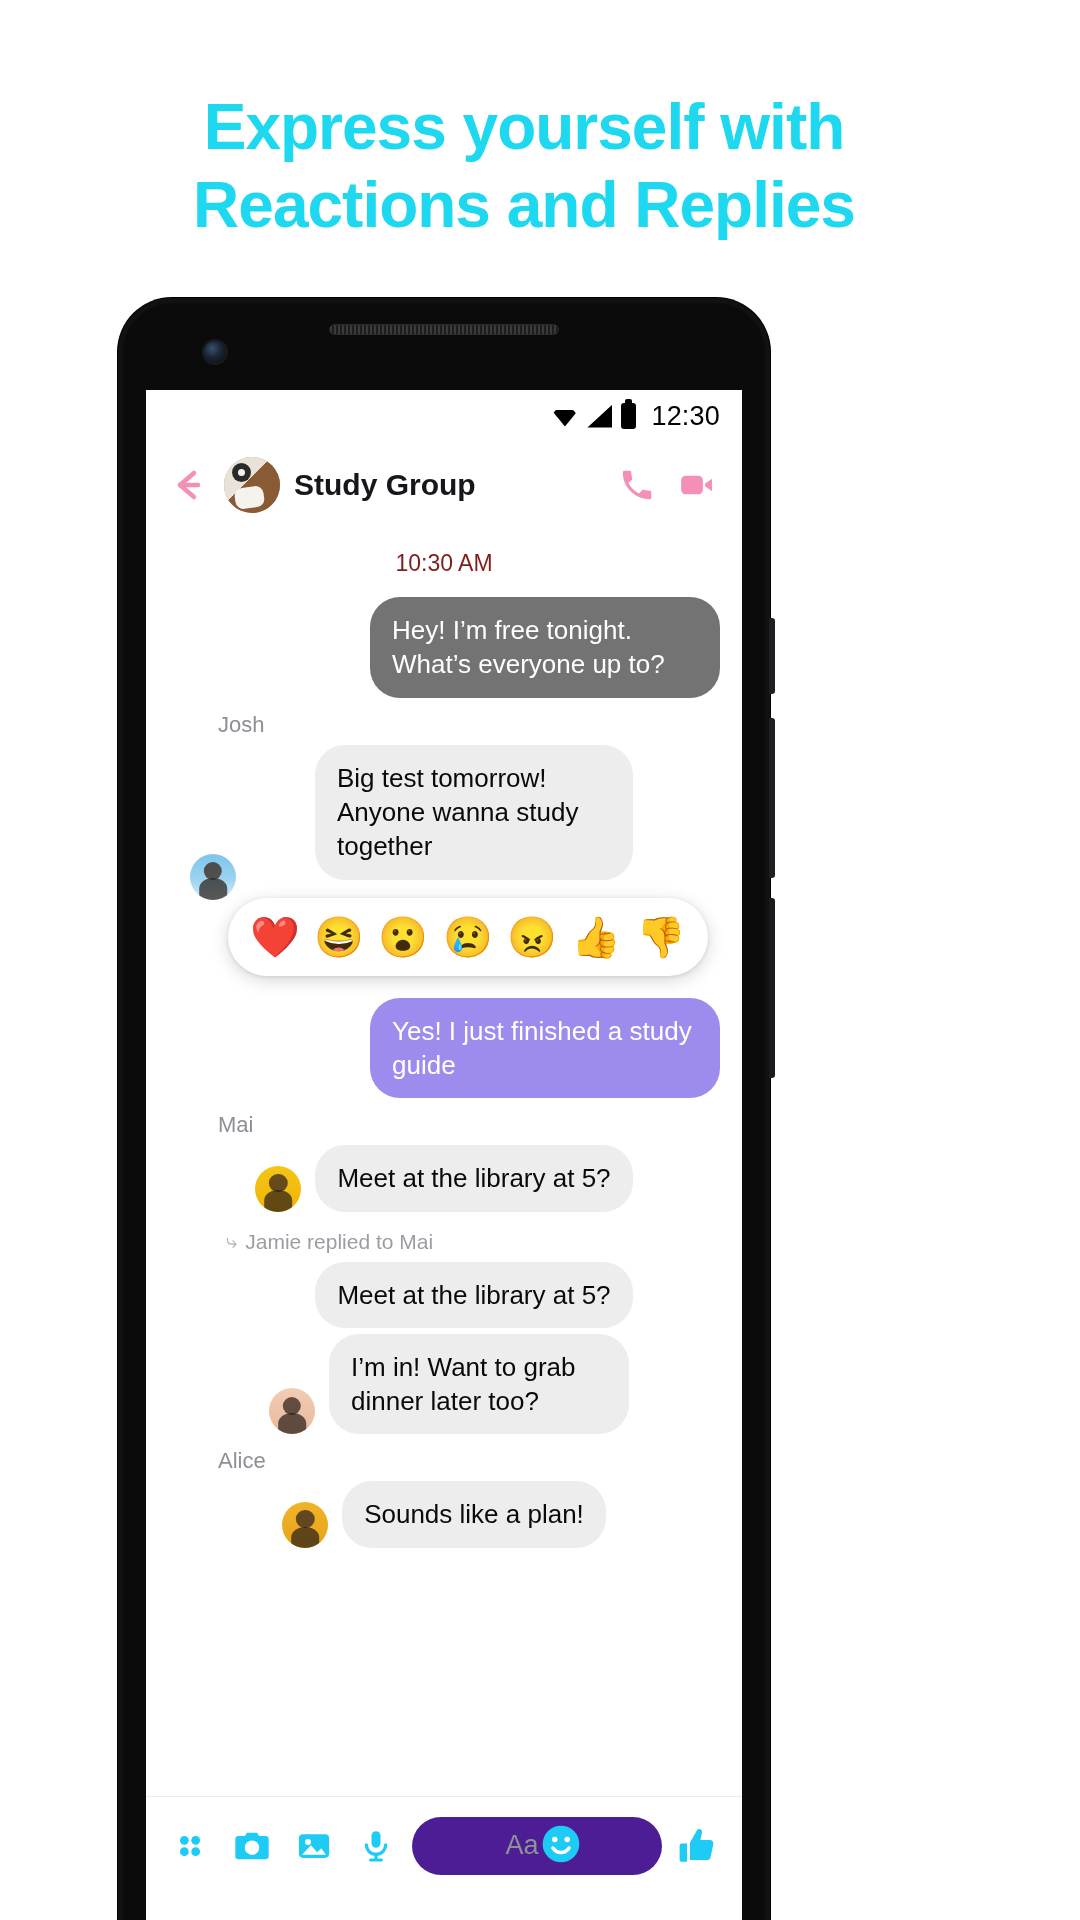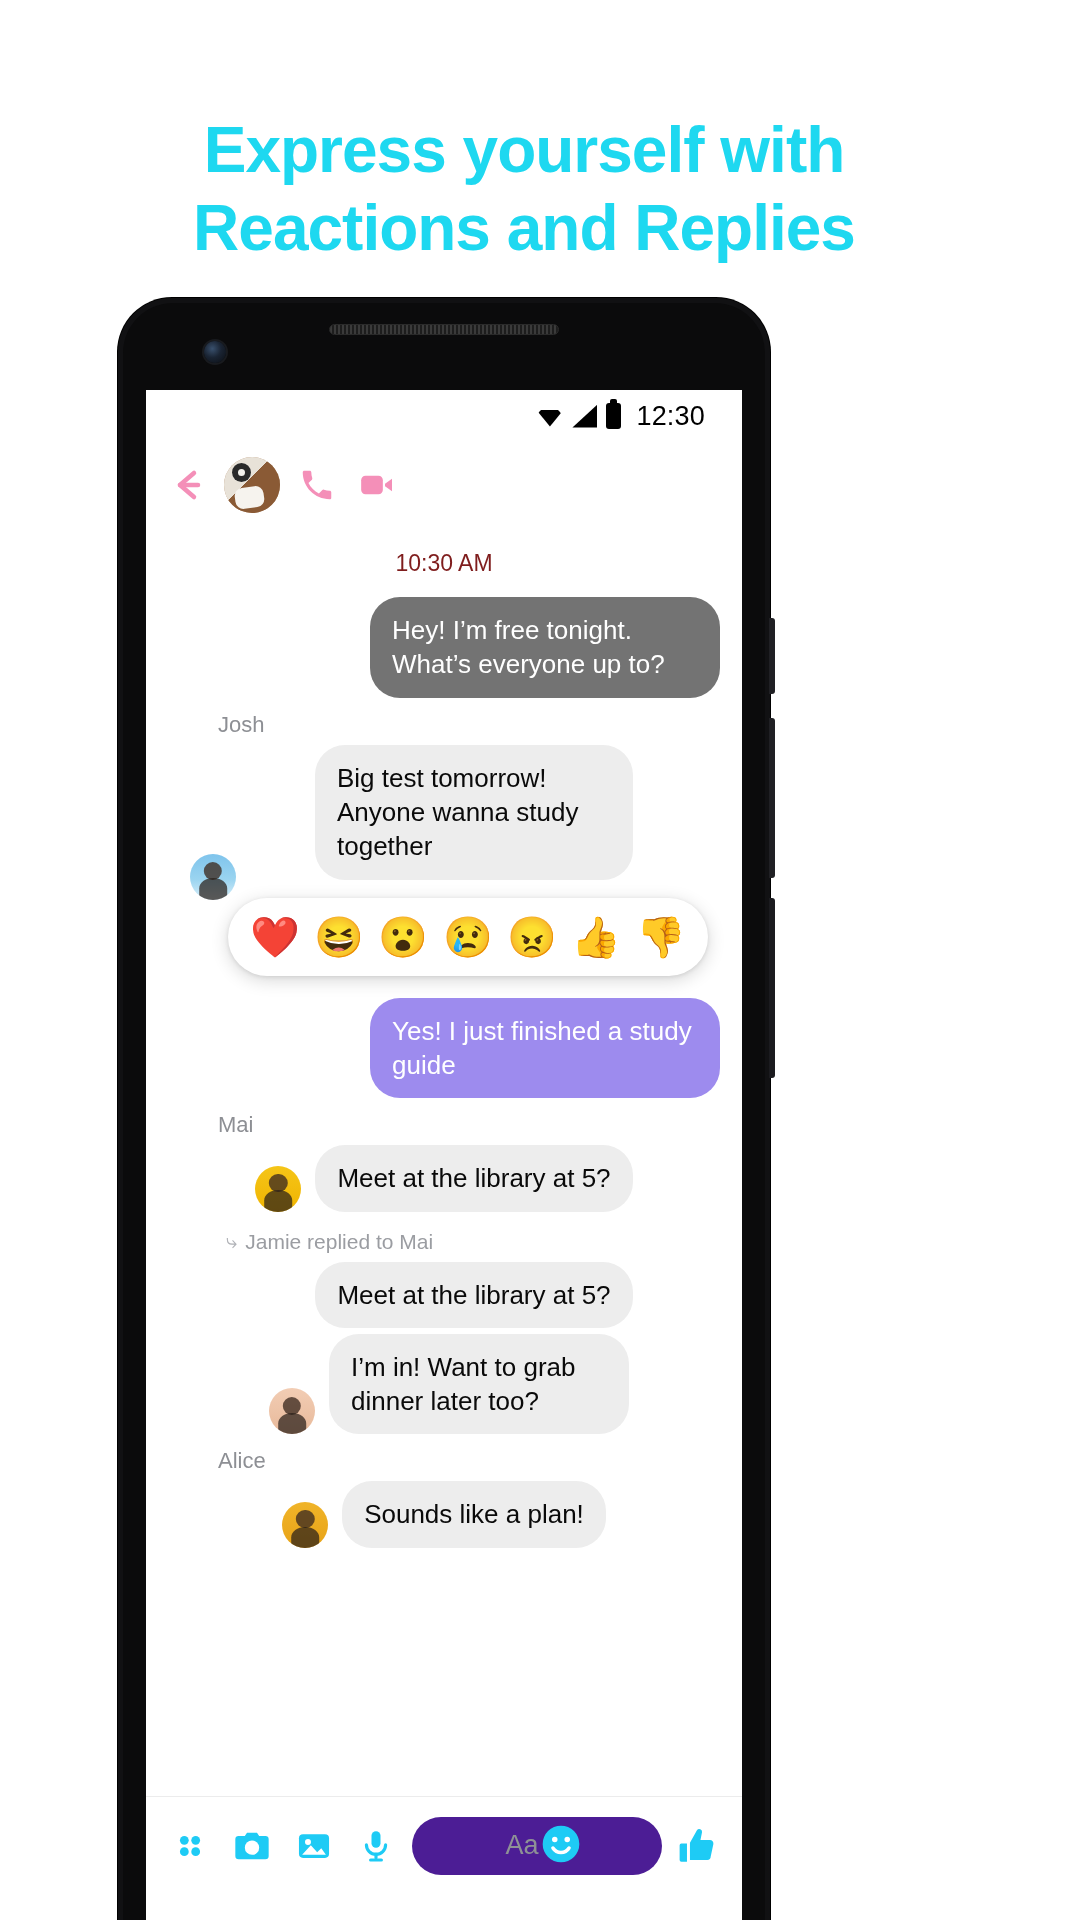--- a/index.html
+++ b/index.html
@@ -14,21 +14,20 @@
   
   .headline {
     position:absolute;
     top:88px; left:0; width:1048px;
     text-align:center;
     font-size:64px;
     font-weight:bold;
     line-height:1.22;
     letter-spacing:-1px;
     color:#1ED8F0;
-    margin-top:23px;
   }
 
   
   .phone {
     position:absolute;
     left:118px; top:298px;
     width:652px; height:1640px;
     background:#111113;
     border-radius:54px 54px 0 0;
     box-shadow:0 0 0 1px #000;
@@ -63,21 +62,21 @@
     width:596px; height:1548px;
     background:#ffffff;
     overflow:hidden;
   }
 
   
   .statusbar {
     height:52px;
     display:flex; align-items:center; justify-content:flex-end;
     gap:9px;
-    padding:0 37px 0 0;
+    padding:0 22px 0 0;
   }
   .sb-time { font-size:27px; font-weight:500; color:#000; letter-spacing:.2px; margin-left:6px; }
   .ic-wifi { width:27px; height:23px; position:relative; }
   .ic-wifi::after{
     content:""; position:absolute; left:0; top:2px;
     width:27px; height:20px; background:#000;
     clip-path:polygon(0% 18%, 100% 18%, 50% 100%);
     border-radius:14px 14px 3px 3px;
   }
   .ic-signal { width:25px; height:23px; background:#000; clip-path:polygon(100% 0,100% 100%,0 100%); }
@@ -249,20 +248,21 @@
     <div class="chat-header">
       <div class="back-arrow">
         <svg width="44" height="44" viewBox="0 0 44 44" aria-hidden="true">
           <path d="M28 10 L14 22 L28 34" fill="none" stroke="#F48FB8" stroke-width="4.5" stroke-linecap="round" stroke-linejoin="round"></path>
           <line x1="14" y1="22" x2="32" y2="22" stroke="#F48FB8" stroke-width="4.5" stroke-linecap="round"></line>
         </svg>
       </div>
       <div class="avatar-hdr">
         <div class="hdr-art"></div>
       </div>
+      <div class="hdr-title">Study Group</div>
       <div class="hdr-icon">
         <svg width="38" height="38" viewBox="0 0 24 24" aria-hidden="true">
           <path d="M6.6 10.8c1.4 2.8 3.8 5.2 6.6 6.6l2.2-2.2c.3-.3.7-.4 1-.2 1.2.4 2.4.6 3.6.6.6 0 1 .4 1 1V20c0 .6-.4 1-1 1C10.6 21 3 13.4 3 4c0-.6.4-1 1-1h3.4c.6 0 1 .4 1 1 0 1.3.2 2.5.6 3.6.1.4 0 .8-.2 1.1l-2.2 2.1z" fill="#F48FB8"></path>
         </svg>
       </div>
       <div class="hdr-icon">
         <svg width="40" height="40" viewBox="0 0 24 24" aria-hidden="true">
           <rect x="2.5" y="6.5" width="13" height="11" rx="2.6" fill="#F48FB8"></rect>
           <path d="M16.8 11.2 21 8.2v7.6l-4.2-3z" fill="#F48FB8"></path>
         </svg>

